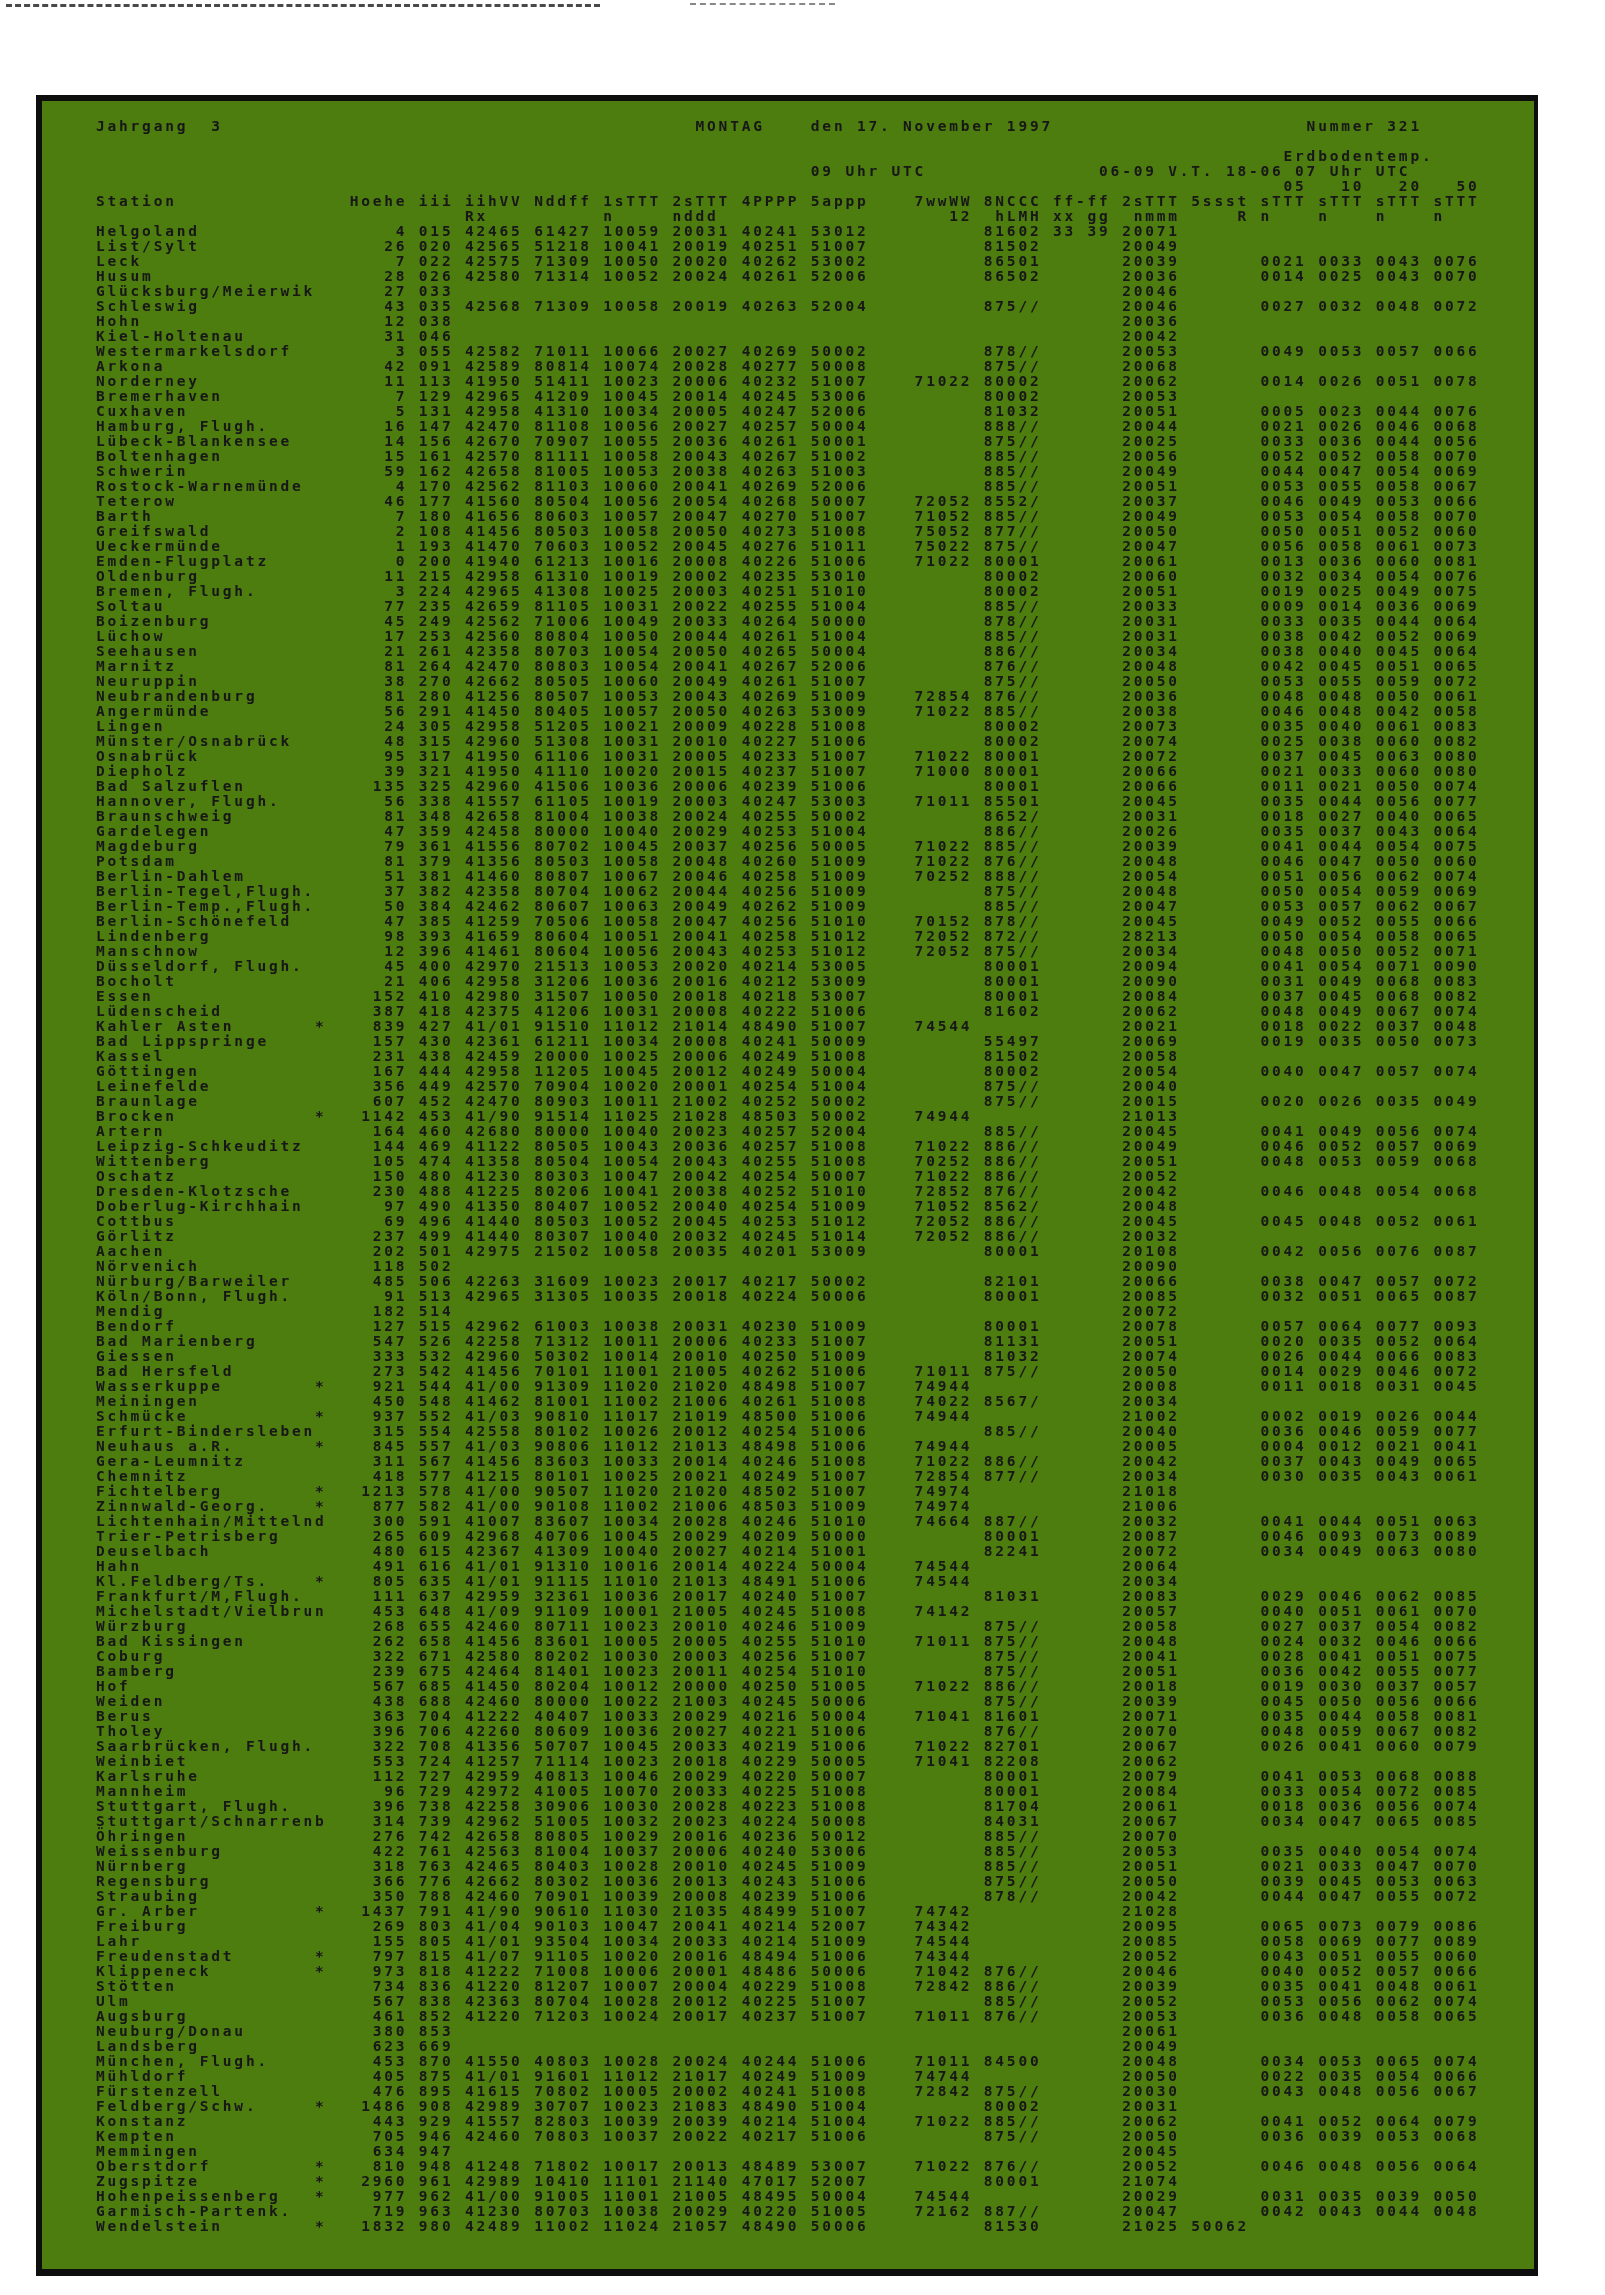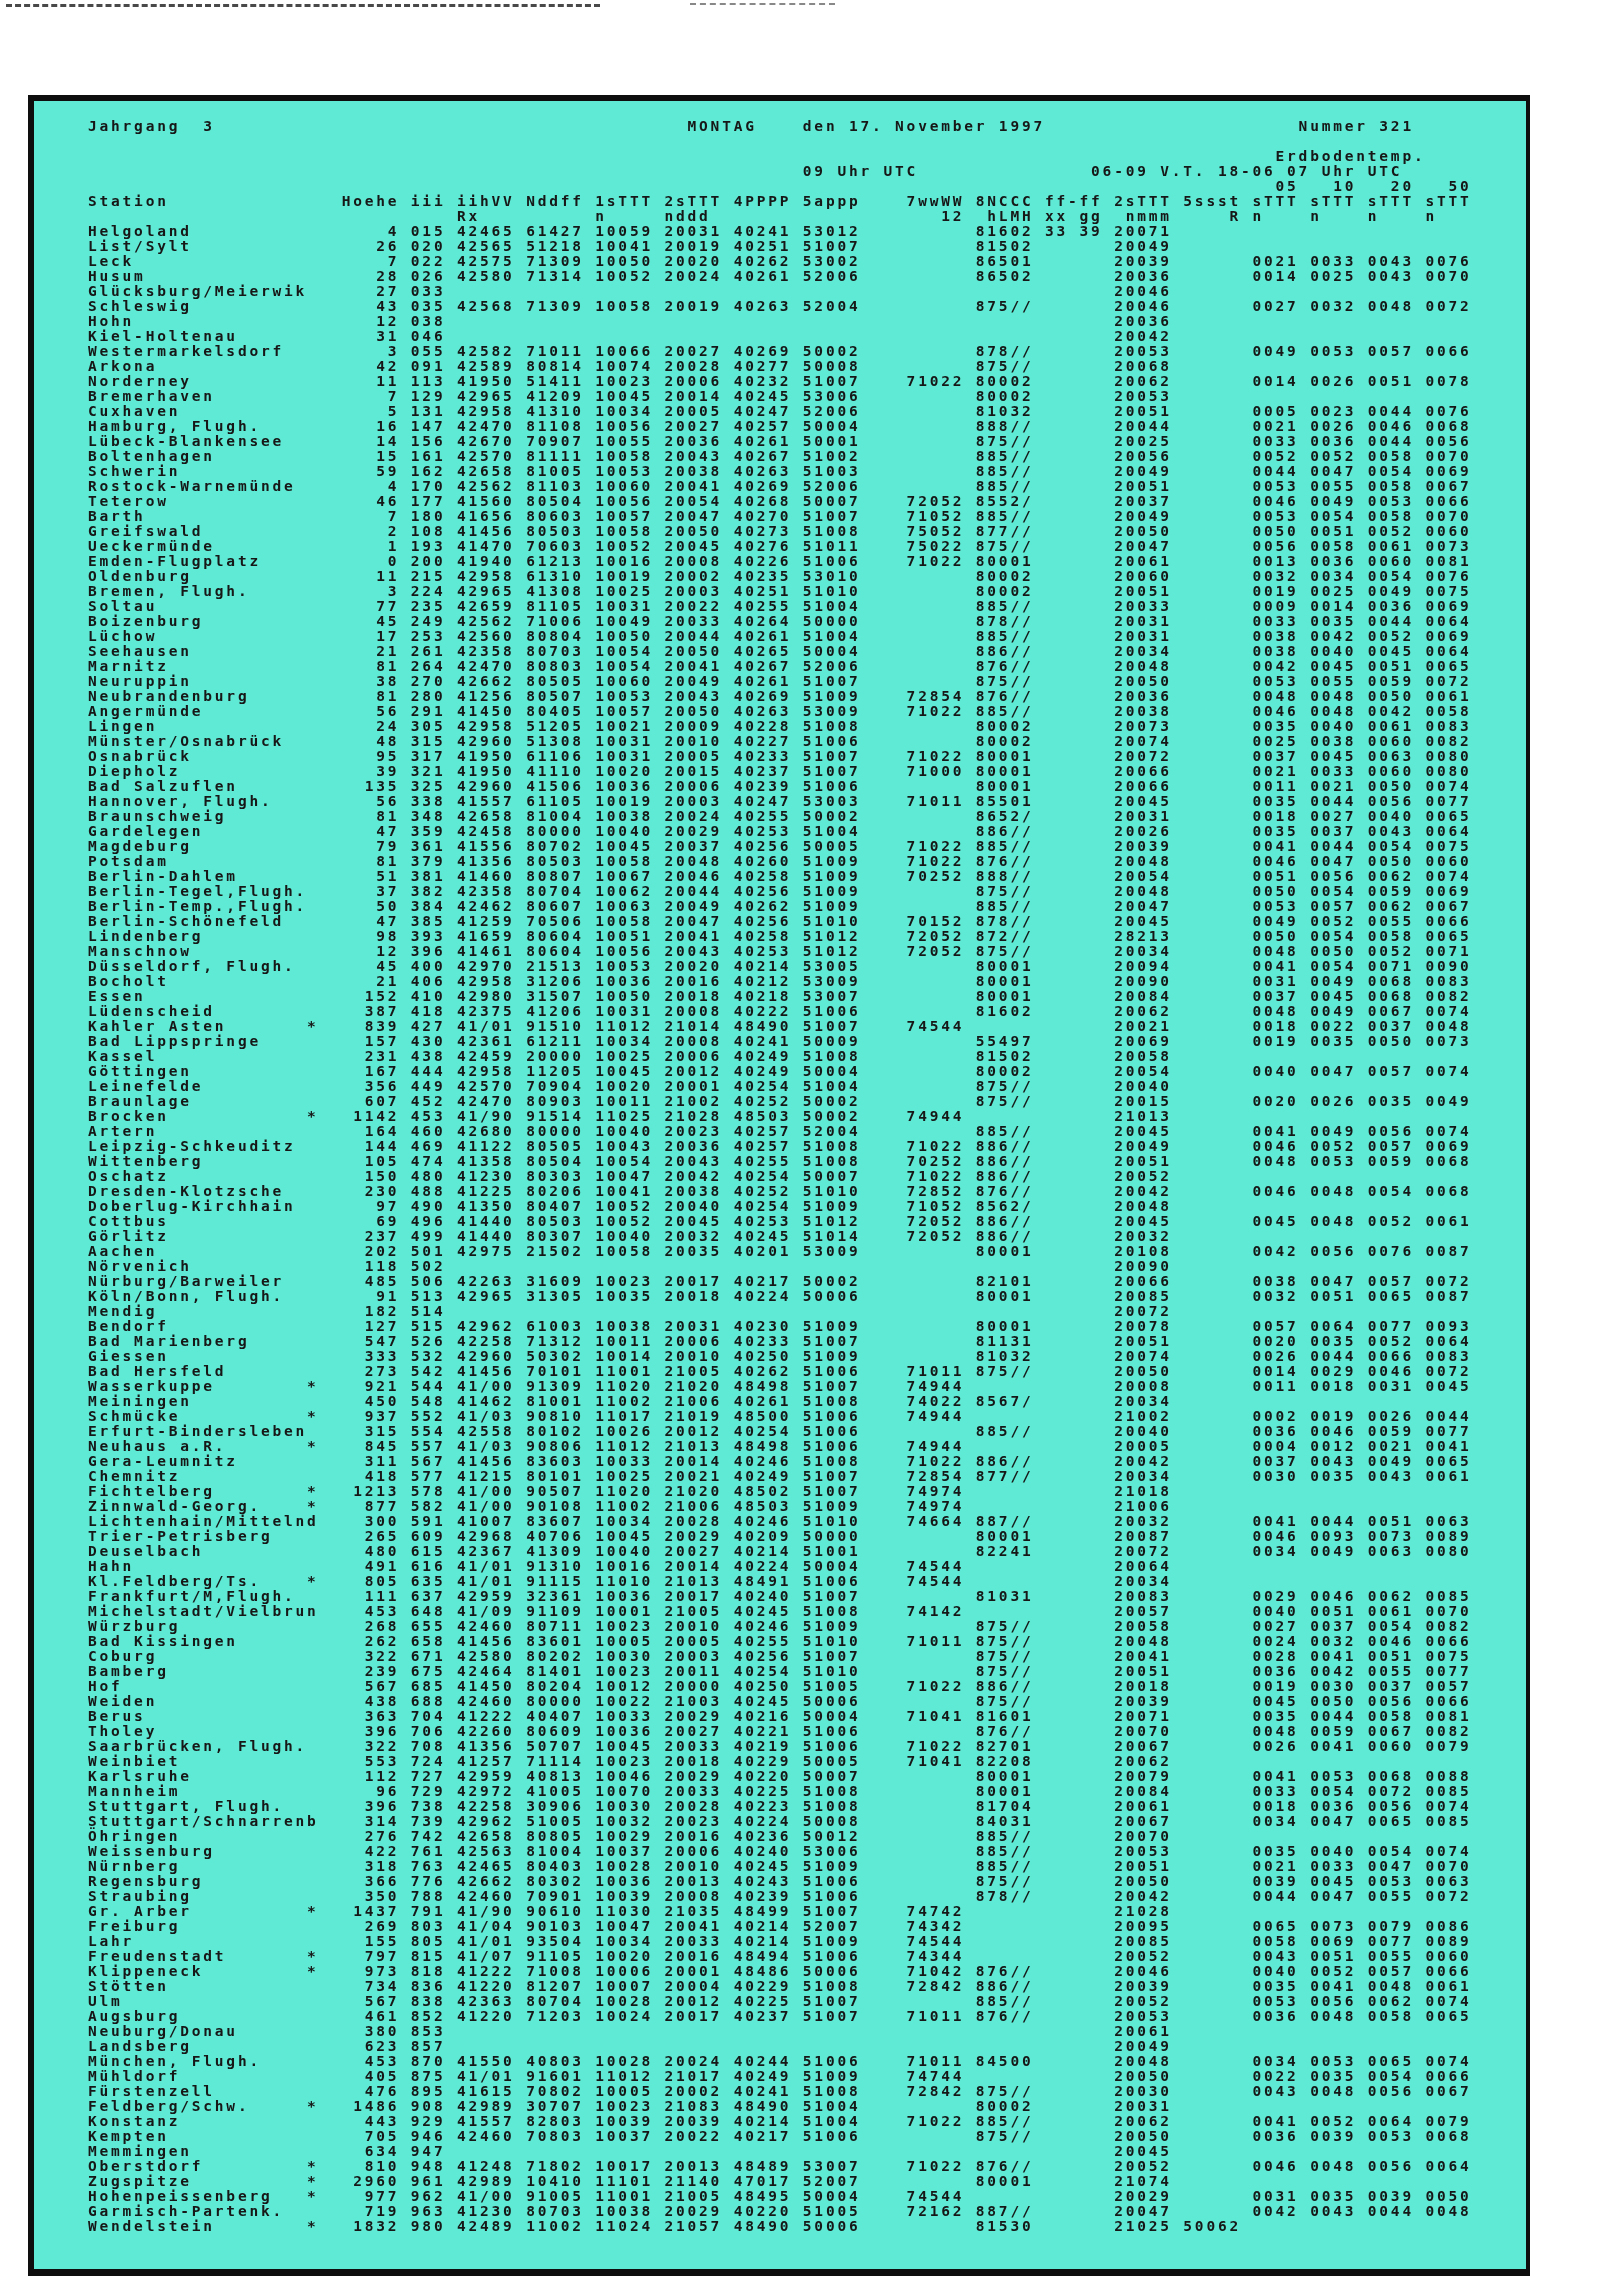--- a/index.html
+++ b/index.html
@@ -9,23 +9,23 @@
   }
   .scan-artifact-top{
     position:absolute;top:4px;left:6.4px;width:594px;height:0;
     border-top:3.2px dashed #2a2a2a;opacity:.85;
   }
   .scan-artifact-top2{
     position:absolute;top:3.2px;left:690px;width:145px;height:0;
     border-top:2.4px dashed #3a3a3a;opacity:.6;
   }
   .page-frame{
-    position:absolute;left:28px;top:95px;width:1492px;height:2168px;
+    position:absolute;left:36px;top:95px;width:1492px;height:2168px;
     border:6.4px solid #0e0e0e;border-right-width:4px;border-bottom-width:7.2px;
-    background:#5eead4;
+    background:#4d7c0f;
   }
   .doc-lines{
     position:absolute;left:54px;top:17.7px;
   }
   .line{
     white-space:pre;
     font-size:14.5px;
     font-weight:700;
     letter-spacing:2.8px;
     line-height:15px;
@@ -162,21 +162,21 @@
       <div class="line">Straubing               350 788 42460 70901 10039 20008 40239 51006          878//       20042       0044 0047 0055 0072</div>
       <div class="line">Gr. Arber          *   1437 791 41/90 90610 11030 21035 48499 51007    74742             21028                          </div>
       <div class="line">Freiburg                269 803 41/04 90103 10047 20041 40214 52007    74342             20095       0065 0073 0079 0086</div>
       <div class="line">Lahr                    155 805 41/01 93504 10034 20033 40214 51009    74544             20085       0058 0069 0077 0089</div>
       <div class="line">Freudenstadt       *    797 815 41/07 91105 10020 20016 48494 51006    74344             20052       0043 0051 0055 0060</div>
       <div class="line">Klippeneck         *    973 818 41222 71008 10006 20001 48486 50006    71042 876//       20046       0040 0052 0057 0066</div>
       <div class="line">Stötten                 734 836 41220 81207 10007 20004 40229 51008    72842 886//       20039       0035 0041 0048 0061</div>
       <div class="line">Ulm                     567 838 42363 80704 10028 20012 40225 51007          885//       20052       0053 0056 0062 0074</div>
       <div class="line">Augsburg                461 852 41220 71203 10024 20017 40237 51007    71011 876//       20053       0036 0048 0058 0065</div>
       <div class="line">Neuburg/Donau           380 853                                                          20061                          </div>
-      <div class="line">Landsberg               623 857                                                          20049                          </div>
+      <div class="line">Landsberg               623 669                                                          20049                          </div>
       <div class="line">München, Flugh.         453 870 41550 40803 10028 20024 40244 51006    71011 84500       20048       0034 0053 0065 0074</div>
       <div class="line">Mühldorf                405 875 41/01 91601 11012 21017 40249 51009    74744             20050       0022 0035 0054 0066</div>
       <div class="line">Fürstenzell             476 895 41615 70802 10005 20002 40241 51008    72842 875//       20030       0043 0048 0056 0067</div>
       <div class="line">Feldberg/Schw.     *   1486 908 42989 30707 10023 21083 48490 51004          80002       20031                          </div>
       <div class="line">Konstanz                443 929 41557 82803 10039 20039 40214 51004    71022 885//       20062       0041 0052 0064 0079</div>
       <div class="line">Kempten                 705 946 42460 70803 10037 20022 40217 51006          875//       20050       0036 0039 0053 0068</div>
       <div class="line">Memmingen               634 947                                                          20045                          </div>
       <div class="line">Oberstdorf         *    810 948 41248 71802 10017 20013 48489 53007    71022 876//       20052       0046 0048 0056 0064</div>
       <div class="line">Zugspitze          *   2960 961 42989 10410 11101 21140 47017 52007          80001       21074                          </div>
       <div class="line">Hohenpeissenberg   *    977 962 41/00 91005 11001 21005 48495 50004    74544             20029       0031 0035 0039 0050</div>

